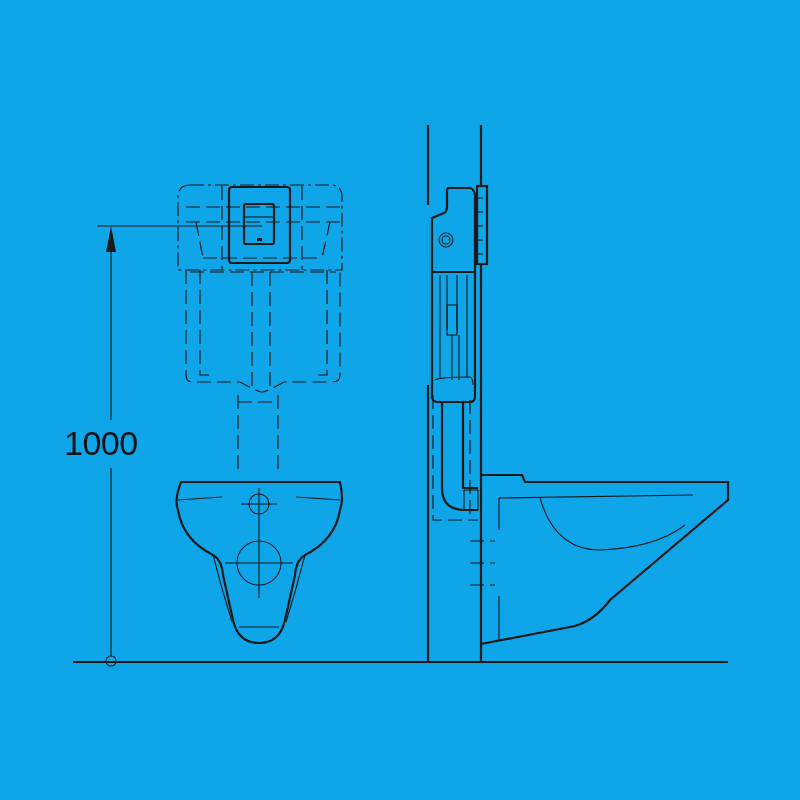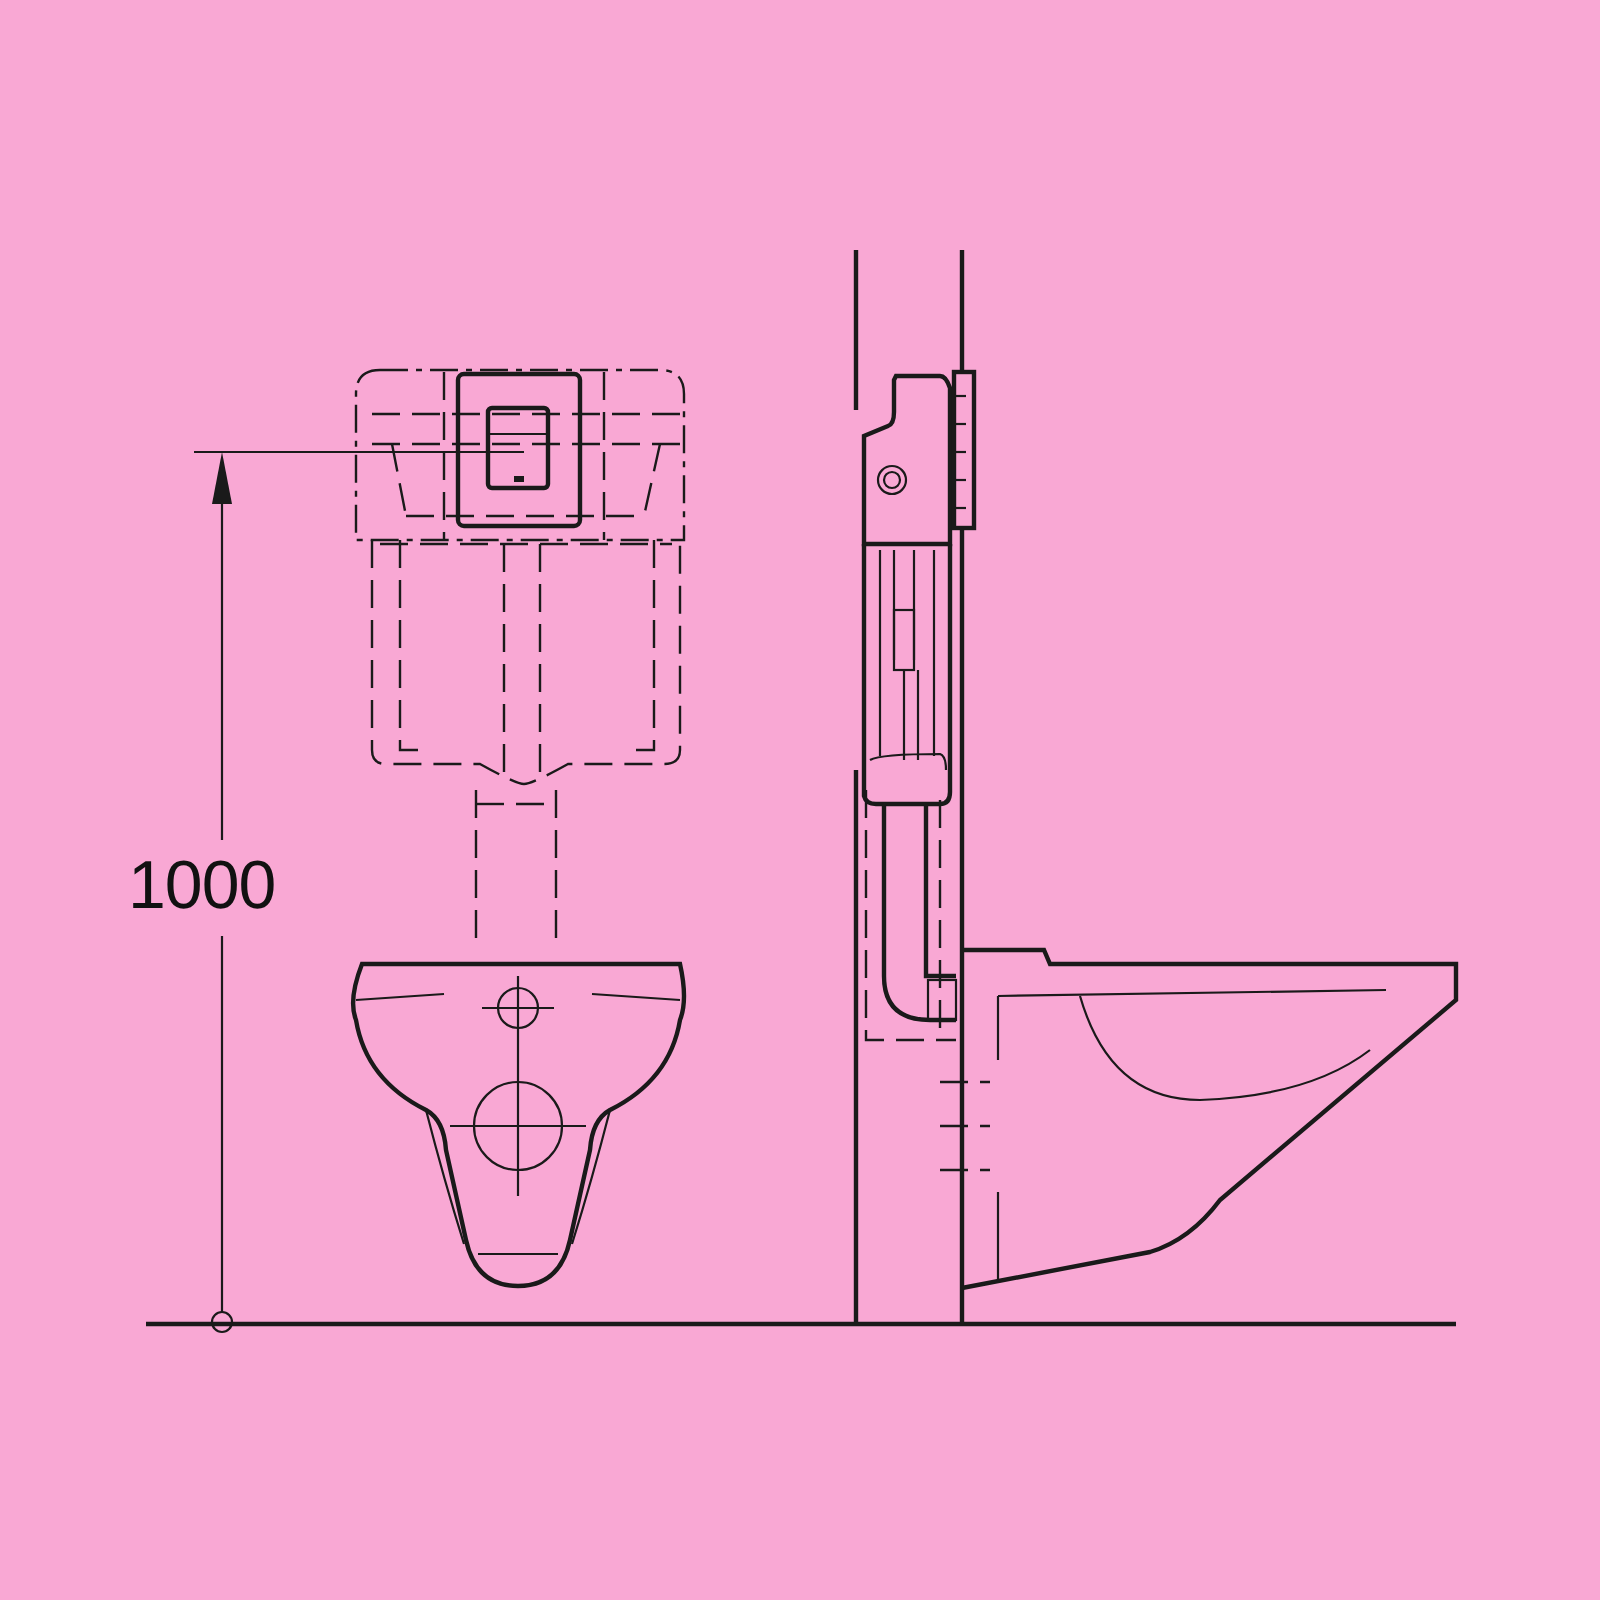--- a/index.html
+++ b/index.html
@@ -1,16 +1,16 @@
 <!DOCTYPE html>
 <html><head>
 <meta charset="utf-8">
 <style>
   html,body{margin:0;padding:0;background:#ffffff;}
-  #stage{position:relative;width:800px;height:800px;background:#f9a8d4;overflow:hidden;}
+  #stage{position:relative;width:800px;height:800px;background:#0ea5e9;overflow:hidden;}
   svg{position:absolute;left:0;top:0;}
   .dim-label{position:absolute;left:64px;top:424px;font-family:"Liberation Sans",sans-serif;font-size:34px;color:#111;letter-spacing:-0.5px;}
   .s{stroke:#1a1a1a;fill:none;}
   .thick{stroke-width:2.2;}
   .thin{stroke-width:1.1;}
   .dash{stroke-dasharray:14 6;stroke-width:1.2;}
   .dashd{stroke-dasharray:14 4 3 4;stroke-width:1.2;}
 </style>
 </head>
 <body>

